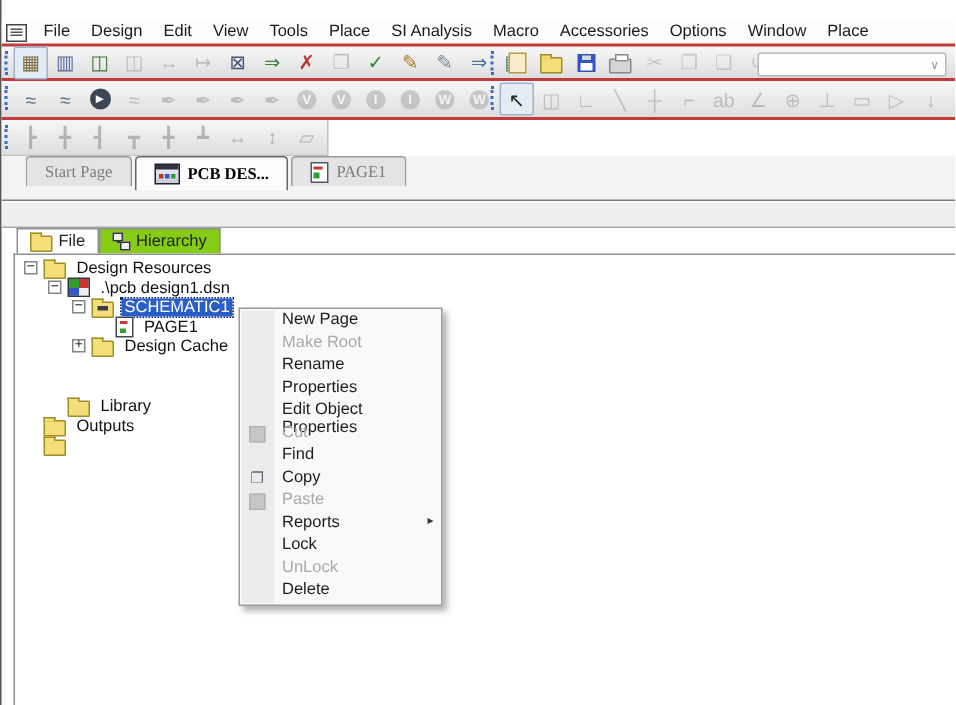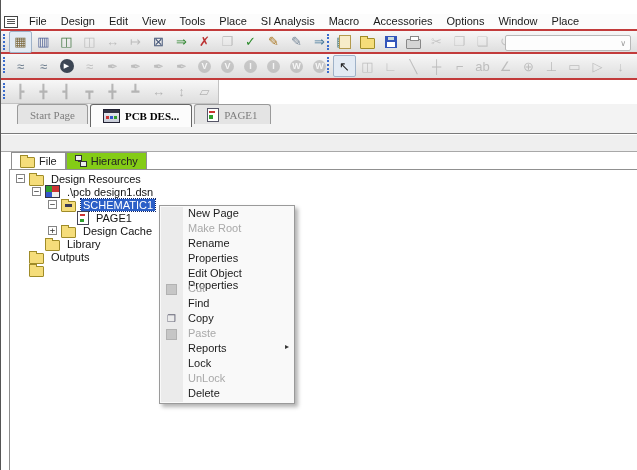--- a/index.html
+++ b/index.html
@@ -372,21 +372,21 @@
         <div class="trow" style="padding-left: 54px;">
           <span class="exspacer"></span>
           <span class="ic ic-page"></span>
           <span class="tlabel">PAGE1</span>
         </div>
         <div class="trow" style="padding-left: 38px;">
           <span class="expander">+</span>
           <span class="ic ic-folder"></span>
           <span class="tlabel">Design Cache</span>
         </div>
-        <div class="trow" style="padding-left: 22px;">
+        <div class="trow" style="padding-left: 22px; margin-top: 27px;">
           <span class="exspacer"></span>
           <span class="ic ic-folder"></span>
           <span class="tlabel">Library</span>
         </div>
         <div class="trow" style="padding-left: 6px;">
           <span class="exspacer"></span>
           <span class="ic ic-folder"></span>
           <span class="tlabel">Outputs</span>
         </div>
         <div class="trow" style="padding-left: 6px;">

